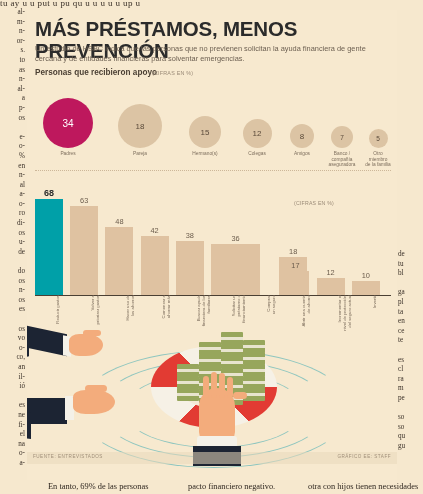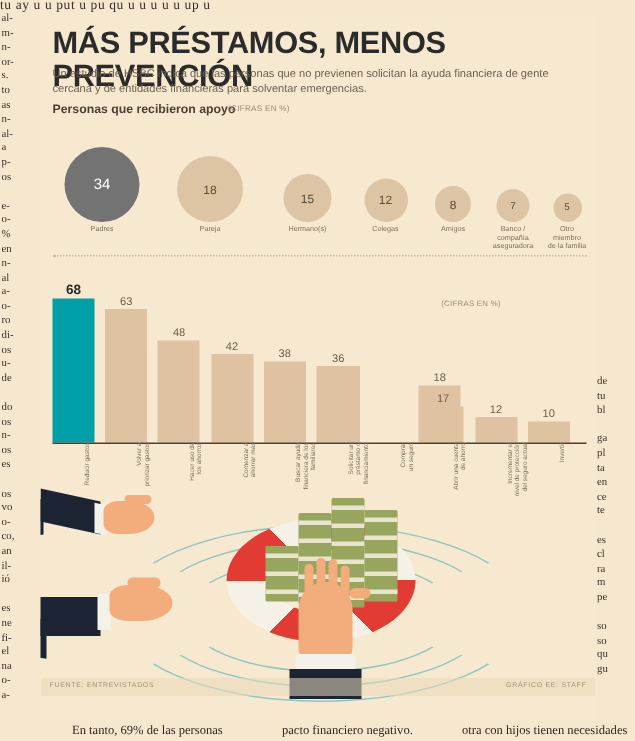--- a/index.html
+++ b/index.html
@@ -11,21 +11,21 @@
   }
 
   
   #page{position:absolute;inset:0;background:#f6e8ce;}
 
   .news-col{
     position:absolute;
     font-family:"Liberation Serif", serif;
     font-size:7.2px;line-height:9.6px;
     color:#3a3028;
-    text-align:left;
+    text-align:right;
     white-space:pre-line;
   }
   #news-left{left:1px;top:8px;width:24px;}
   #news-right{right:1px;top:250px;width:24px;text-align:left;}
 
   #news-top{
     position:absolute;left:0;top:-2px;width:423px;height:11px;
     overflow:hidden;
     font-family:"Liberation Serif", serif;
     font-size:9px;line-height:11px;color:#3a3028;
@@ -73,21 +73,21 @@
 
   
   #circles{position:absolute;left:8px;top:72px;width:356px;height:88px;}
   .circ-wrap{position:absolute;bottom:22px;}
   .circ{
     border-radius:50%;
     display:flex;align-items:center;justify-content:center;
     background:#dcc4a4;color:#5a4a3a;
     font-size:8px;
   }
-  .circ.hi{background:#737373;color:#ffffff;font-size:10px;}
+  .circ.hi{background:#be185d;color:#ffffff;font-size:10px;}
   .circ-lbl{
     position:absolute;top:100%;left:50%;transform:translateX(-50%);
     margin-top:3px;
     font-size:4.8px;line-height:5.6px;color:#7d6e5d;
     text-align:center;white-space:pre-line;width:60px;
   }
   #circ-rule{
     position:absolute;left:8px;top:160px;width:356px;height:0;
     border-top:1px dotted #cdb799;
   }
@@ -307,21 +307,21 @@
           <div class="bar" style="height: 100%;"></div>
         </div>
         <div class="bar-col" style="left: 105.6px; width: 28px; height: 59.2941px;">
           <div class="bar-val">42</div>
           <div class="bar" style="height: 100%;"></div>
         </div>
         <div class="bar-col" style="left: 140.8px; width: 28px; height: 53.6471px;">
           <div class="bar-val">38</div>
           <div class="bar" style="height: 100%;"></div>
         </div>
-        <div class="bar-col" style="left: 176px; width: 29px; height: 50.8235px;">
+        <div class="bar-col" style="left: 176px; width: 49px; height: 50.8235px;">
           <div class="bar-val">36</div>
           <div class="bar" style="height: 100%;"></div>
         </div>
         <div class="bar-col" style="left: 211.2px; width: 28px; height: 38px; margin-left: 33px;">
           <div class="bar-val">18</div>
           <div class="bar" style="height: 100%;"></div>
         </div>
         <div class="bar-col" style="left: 246.4px; width: 28px; height: 24px;">
           <div class="bar-val">17</div>
           <div class="bar" style="height: 100%;"></div>

